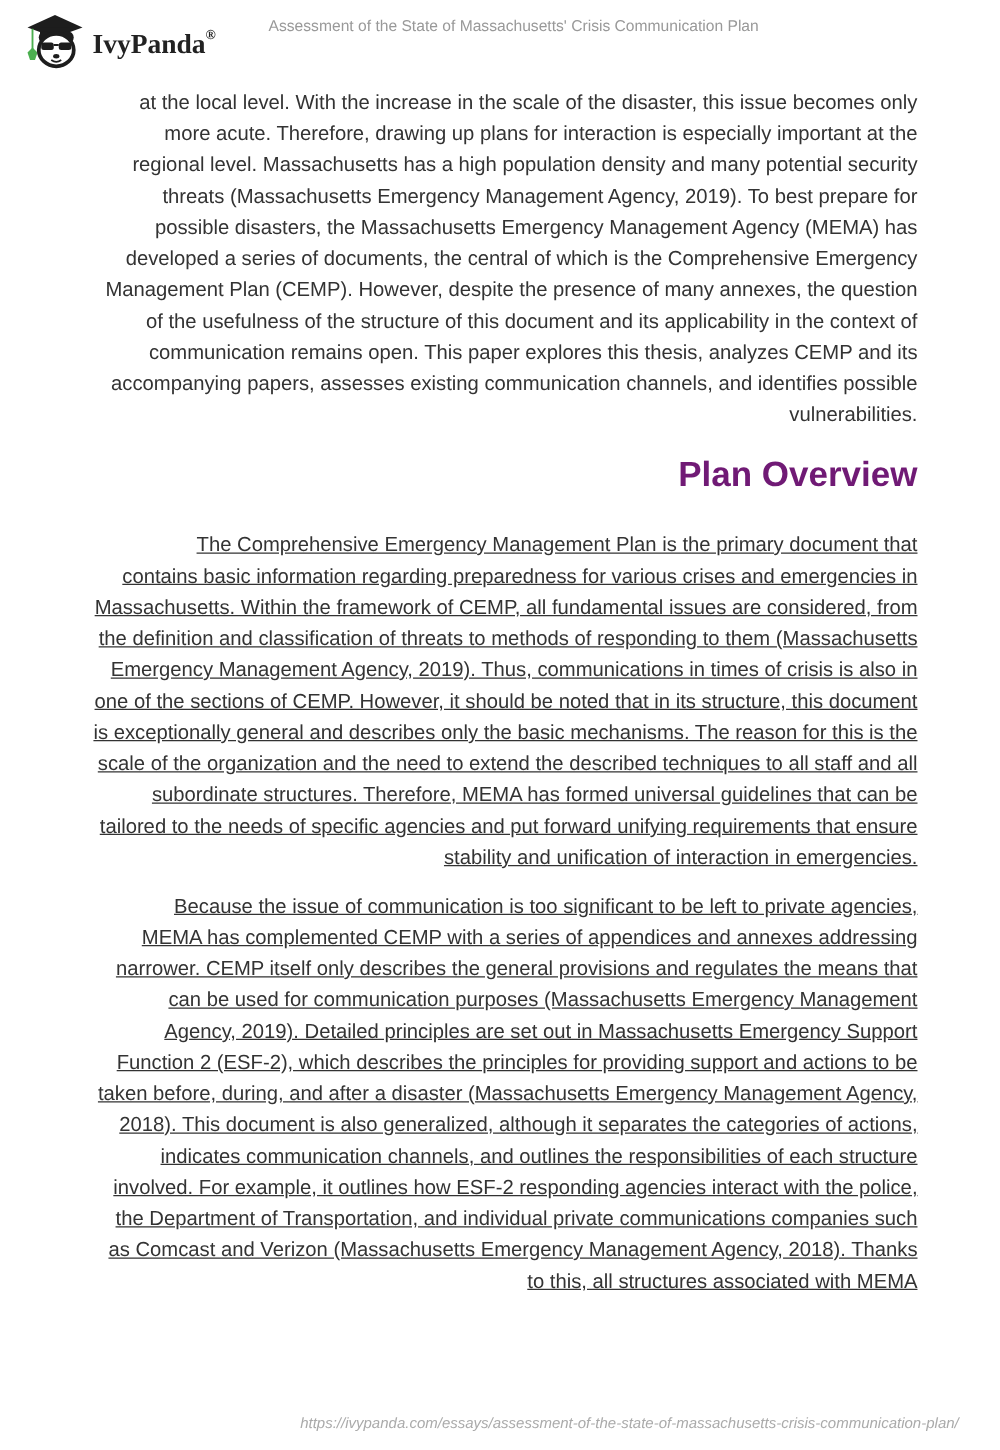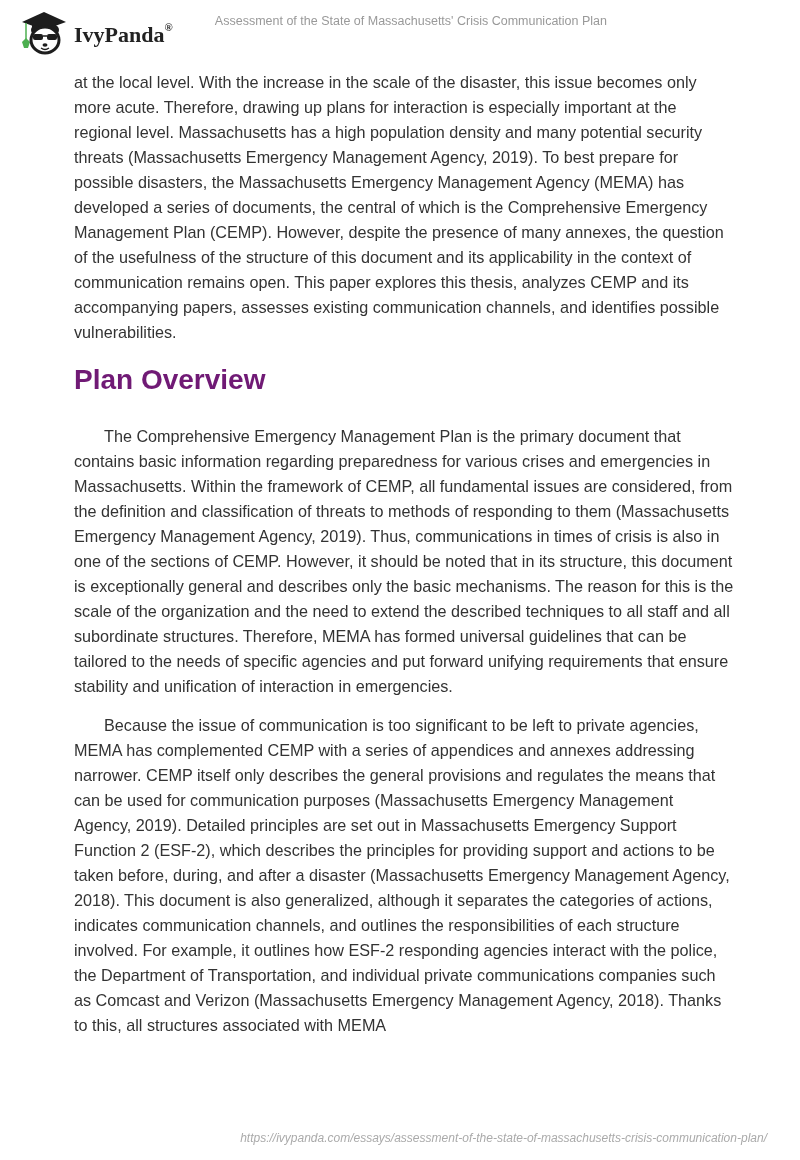--- a/index.html
+++ b/index.html
@@ -3,23 +3,23 @@
 <meta charset="utf-8">
 <style>
   html, body { margin: 0; padding: 0; background: #ffffff; }
   body { width: 800px; height: 1160px; position: relative; overflow: hidden; font-family: "Liberation Sans", sans-serif; color: #333333; }
   .header { position: absolute; left: 0; top: 0; width: 640px; height: 60px; }
   .logo { position: absolute; left: 18px; top: 8px; display: flex; align-items: center; text-decoration: none; }
   .logo-icon { width: 52px; height: 48px; }
   .logo-text { font-family: "Liberation Serif", serif; font-weight: bold; font-size: 22px; color: #222; margin-left: 4px; margin-top: 6px; }
   .logo-text sup { font-size: 11px; position: relative; top: -3px; }
   .doc-title { position: absolute; right: 33px; top: 14px; font-size: 12.5px; color: #999999; }
-  .content { position: absolute; left: 74px; top: 70px; width: 660px; }
+  .content { position: absolute; left: 74px; top: 70px; width: 660px; text-align: right; }
   .para { font-size: 16.2px; line-height: 25px; margin: 0; color: #333333; }
-  .para.indent { text-indent: 30px; }
+  .para.indent { text-indent: 30px; text-decoration: underline; }
   .heading { font-size: 28px; font-weight: bold; color: #701a75; margin: 0; }
   .footer-url { position: absolute; right: 33px; top: 1131px; font-size: 12px; color: #aaaaaa; text-decoration: none; font-style: italic; }
 </style>
 </head>
 <body>
 
 <div class="header">
   <a class="logo">
     <svg class="logo-icon" viewBox="0 0 52 48">
       <polygon points="4,14 26,4 48,14 26,22" fill="#1d1d1d"></polygon>

